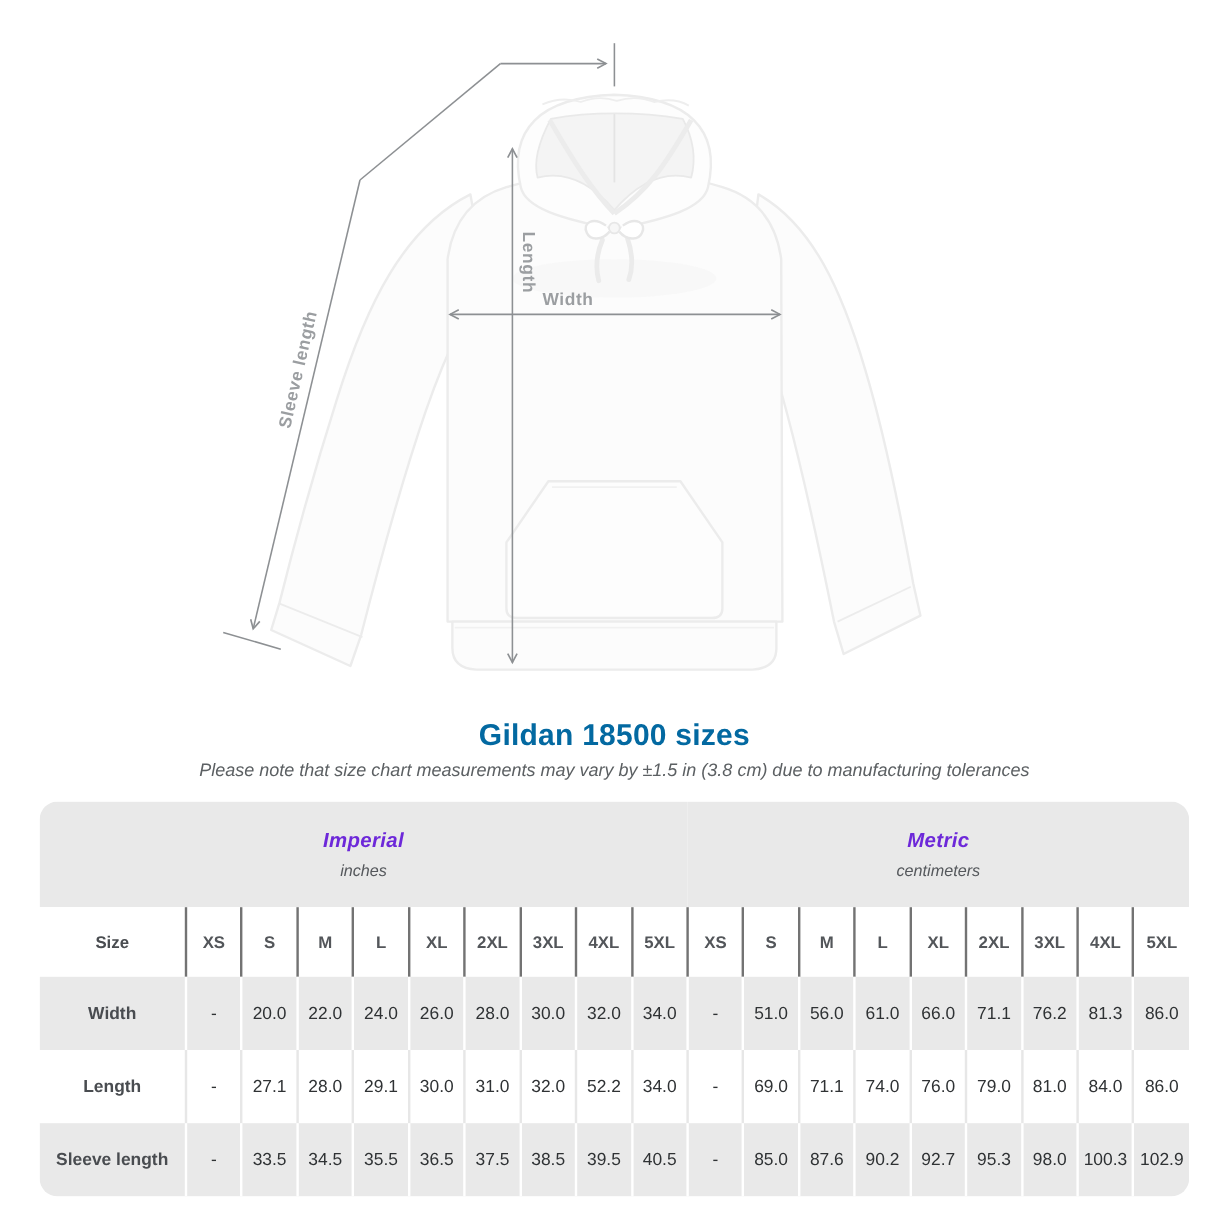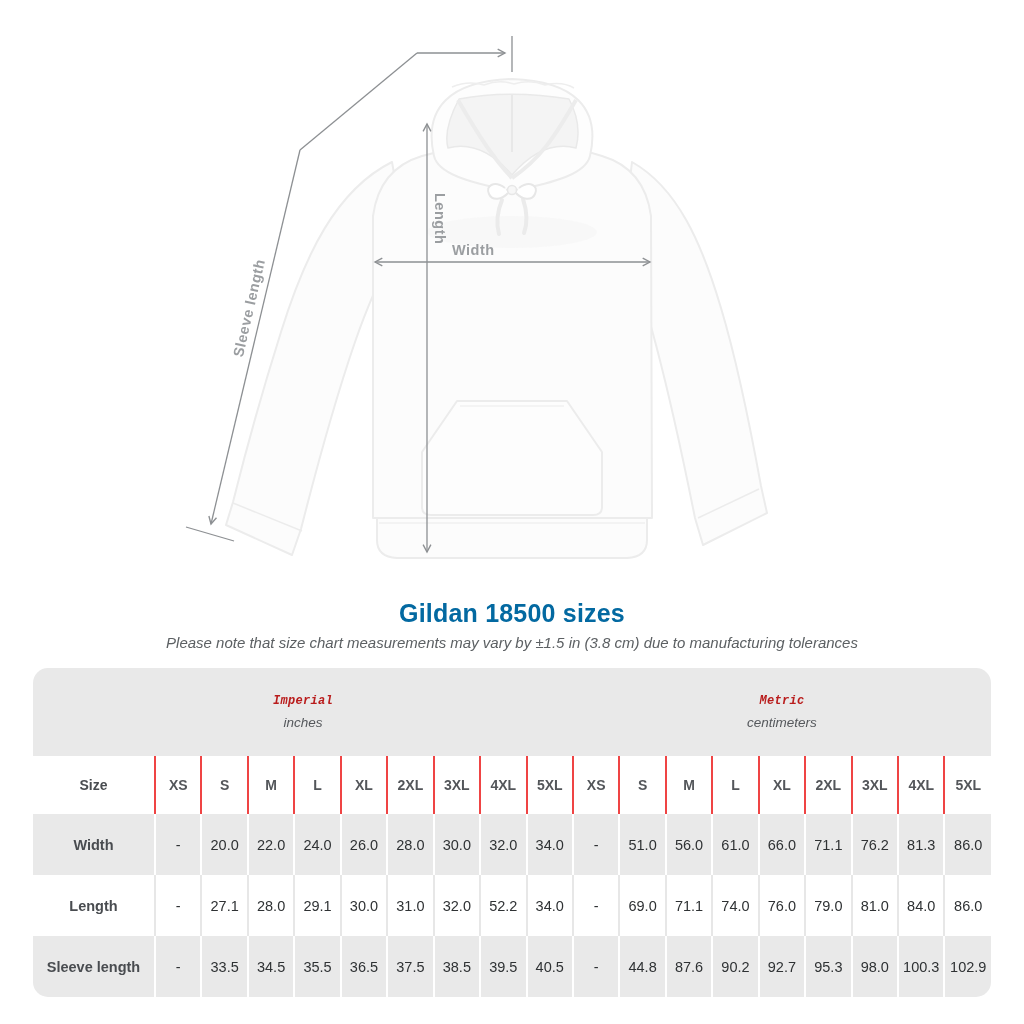--- a/index.html
+++ b/index.html
@@ -25,28 +25,28 @@
   }
   .page-subtitle{
     margin:6px 0 17px;text-align:center;font-style:italic;
     font-size:15px;color:#5c6063;
   }
   
   .table-card{width:958px;margin:16px auto 0;border-radius:15px;overflow:hidden;}
   table{width:100%;border-collapse:collapse;table-layout:fixed;}
   col.col-label{width:122px;}
   .band-cell{background:#e9e9e9;height:86px;text-align:center;vertical-align:middle;}
-  .band-name{font-style:italic;font-weight:bold;font-size:12px;color:#b91c1c;letter-spacing:.3px;font-family:Liberation Mono, monospace;}
+  .band-name{font-style:italic;font-weight:bold;font-size:17px;color:#6d28d9;letter-spacing:.3px;}
   .band-unit{font-style:italic;font-size:13.5px;color:#55585c;margin-top:7px;}
   .sizes-row th{
     background:#ffffff;height:56px;font-size:14px;font-weight:bold;color:#53565a;
     text-align:center;vertical-align:middle;
   }
   .sizes-row th:first-child{font-size:14px;color:#494c50;}
-  .sizes-row th:not(:first-child){border-left:2px solid #ef4444;}
+  .sizes-row th:not(:first-child){border-left:2px solid #737373;}
   .data-row th,.data-row td{height:59px;text-align:center;vertical-align:middle;font-size:14.5px;}
   .data-row th{font-weight:bold;color:#494c50;}
   .data-row td{color:#2f3234;}
   .row-gray th,.row-gray td{background:#e9e9e9;}
   .row-white th,.row-white td{background:#ffffff;}
   .row-gray > *:not(:first-child){border-left:2px solid #ffffff;}
   .row-white > *:not(:first-child){border-left:2px solid #e7e7e7;}
 </style>
 </head>
 <body>
@@ -196,21 +196,21 @@
           <td>-</td>
           <td>33.5</td>
           <td>34.5</td>
           <td>35.5</td>
           <td>36.5</td>
           <td>37.5</td>
           <td>38.5</td>
           <td>39.5</td>
           <td>40.5</td>
           <td>-</td>
-          <td>44.8</td>
+          <td>85.0</td>
           <td>87.6</td>
           <td>90.2</td>
           <td>92.7</td>
           <td>95.3</td>
           <td>98.0</td>
           <td>100.3</td>
           <td>102.9</td>
         </tr>
       </tbody>
   </table>

